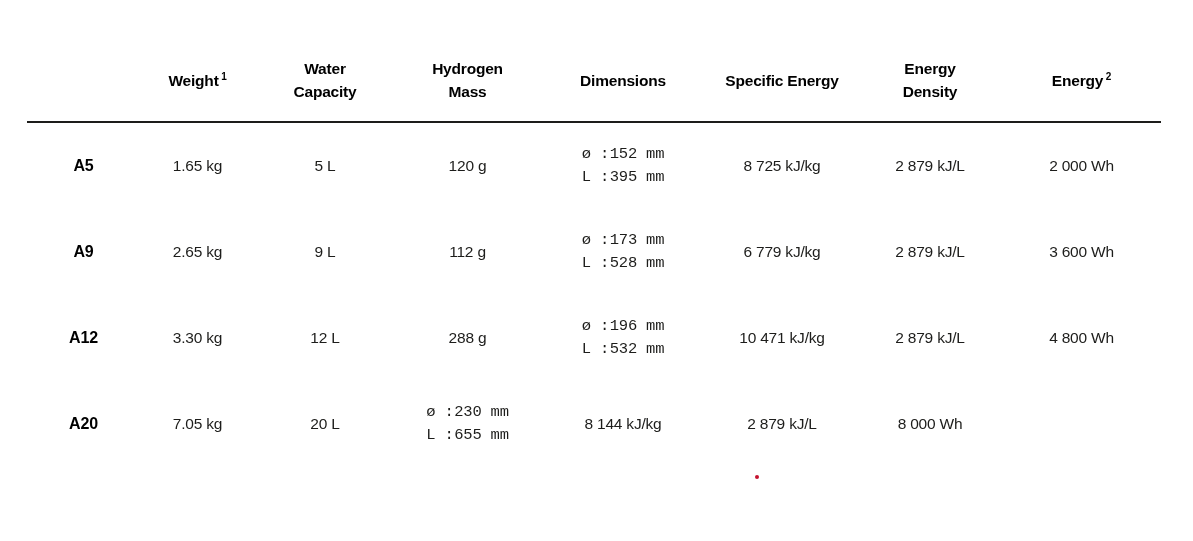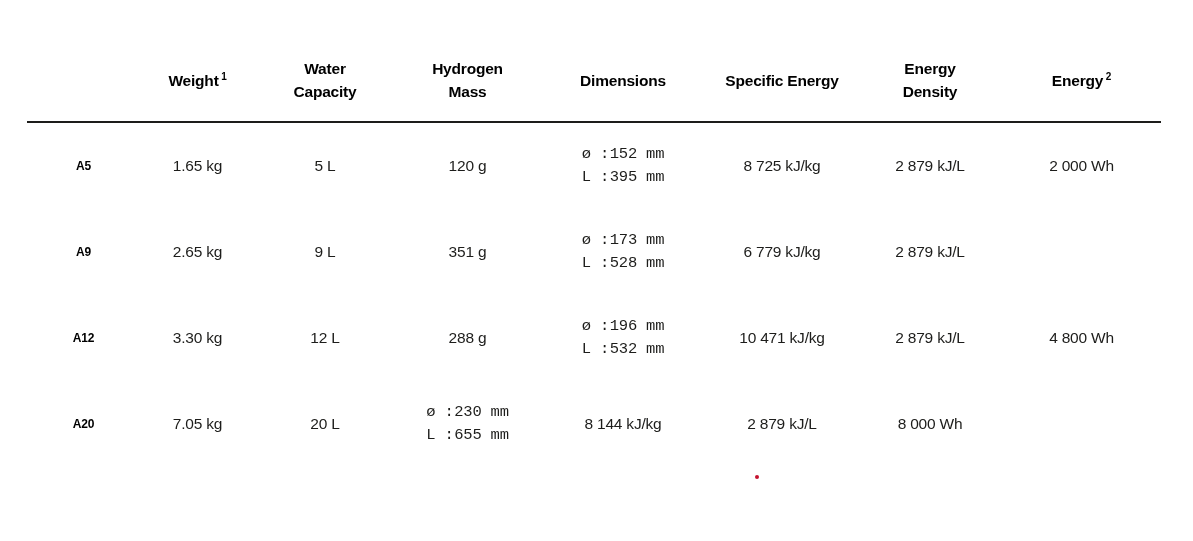--- a/index.html
+++ b/index.html
@@ -44,21 +44,21 @@
     height: 86px;
   }
   .td {
     text-align: center;
     font-size: 15.5px;
     letter-spacing: -0.2px;
     color: #1d1d1b;
   }
   .model {
     font-weight: bold;
-    font-size: 12px;
+    font-size: 16px;
     color: #000000;
   }
   .dims {
     display: inline-block;
     text-align: left;
     line-height: 23px;
     font-family: Liberation Mono, monospace;
   }
   .dims-wrap { text-align: center; }
   .dim-prefix {
@@ -113,24 +113,25 @@
         <div class="td">120 g</div>
         <div class="td dims-wrap"><span class="dims"><div><span class="dim-prefix">ø :</span><span>152 mm</span></div><div><span class="dim-prefix">L :</span><span>395 mm</span></div></span></div>
         <div class="td">8 725 kJ/kg</div>
         <div class="td">2 879 kJ/L</div>
         <div class="td">2 000 Wh</div>
       </div>
       <div class="grid-row data-row">
         <div class="td model">A9</div>
         <div class="td">2.65 kg</div>
         <div class="td">9 L</div>
-        <div class="td">351 g</div>
+        <div class="td">112 g</div>
         <div class="td dims-wrap"><span class="dims"><div><span class="dim-prefix">ø :</span><span>173 mm</span></div><div><span class="dim-prefix">L :</span><span>528 mm</span></div></span></div>
         <div class="td">6 779 kJ/kg</div>
         <div class="td">2 879 kJ/L</div>
+        <div class="td">3 600 Wh</div>
       </div>
       <div class="grid-row data-row">
         <div class="td model">A12</div>
         <div class="td">3.30 kg</div>
         <div class="td">12 L</div>
         <div class="td">288 g</div>
         <div class="td dims-wrap"><span class="dims"><div><span class="dim-prefix">ø :</span><span>196 mm</span></div><div><span class="dim-prefix">L :</span><span>532 mm</span></div></span></div>
         <div class="td">10 471 kJ/kg</div>
         <div class="td">2 879 kJ/L</div>
         <div class="td">4 800 Wh</div>

